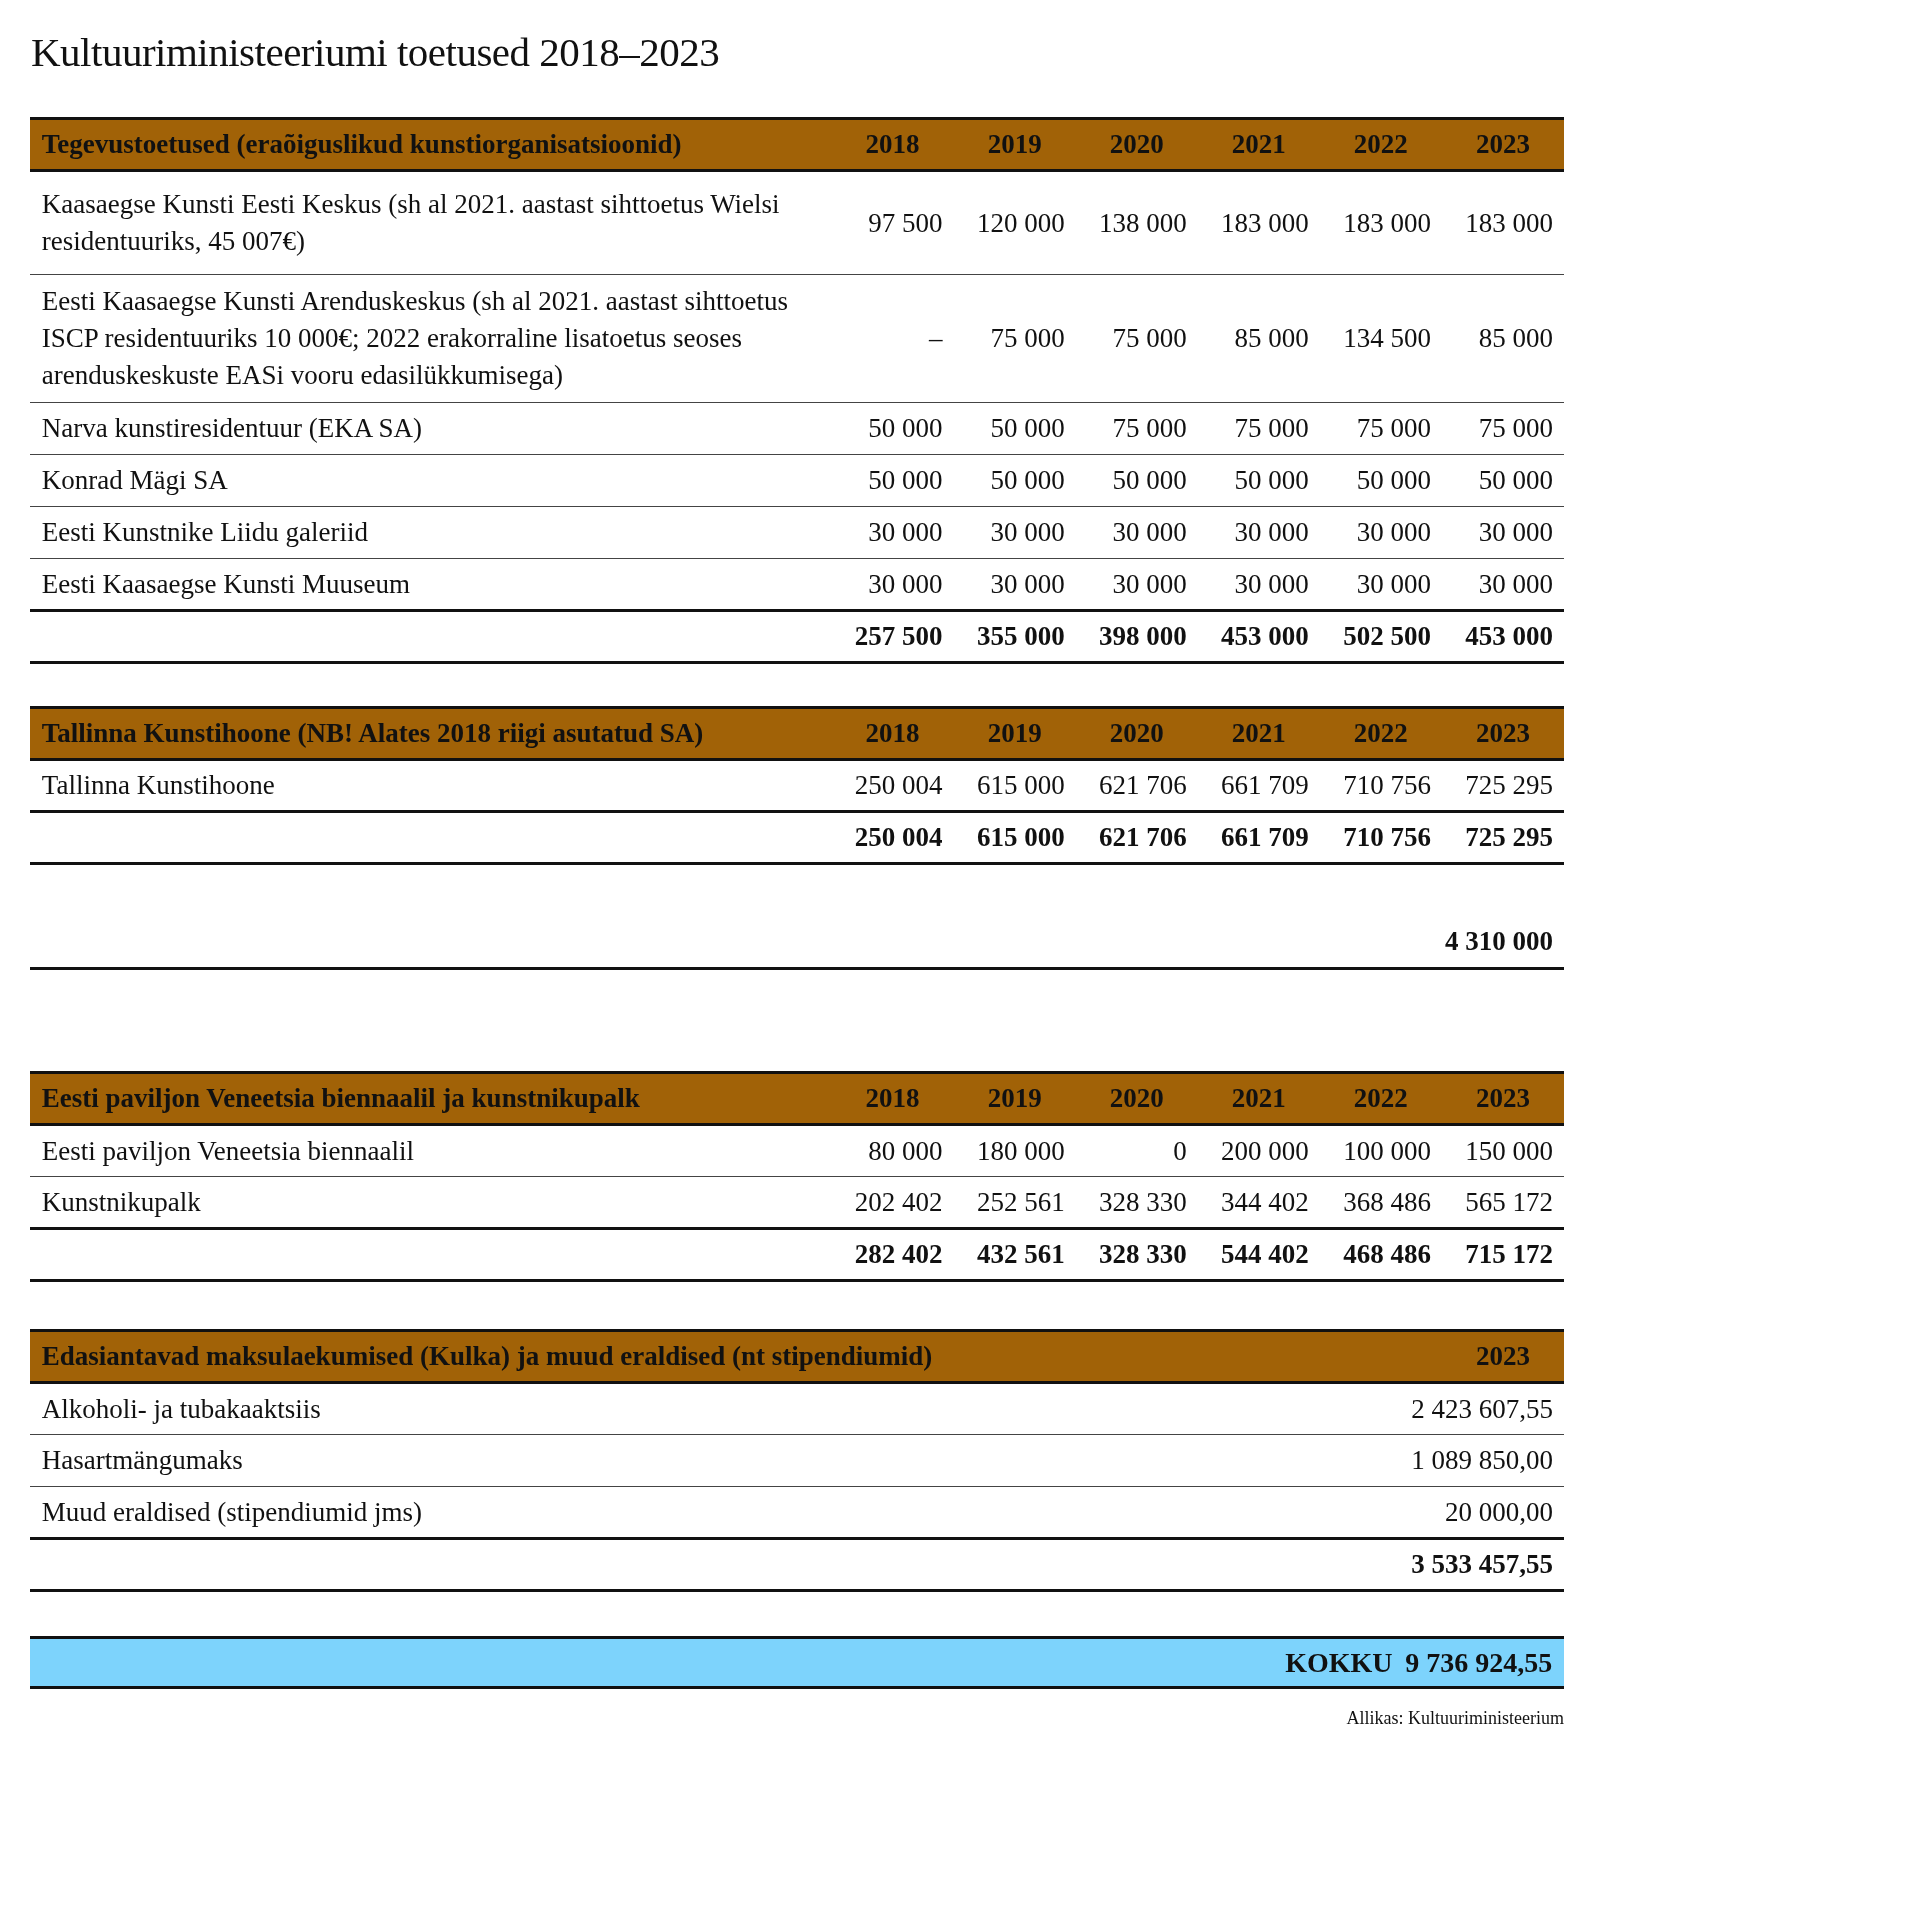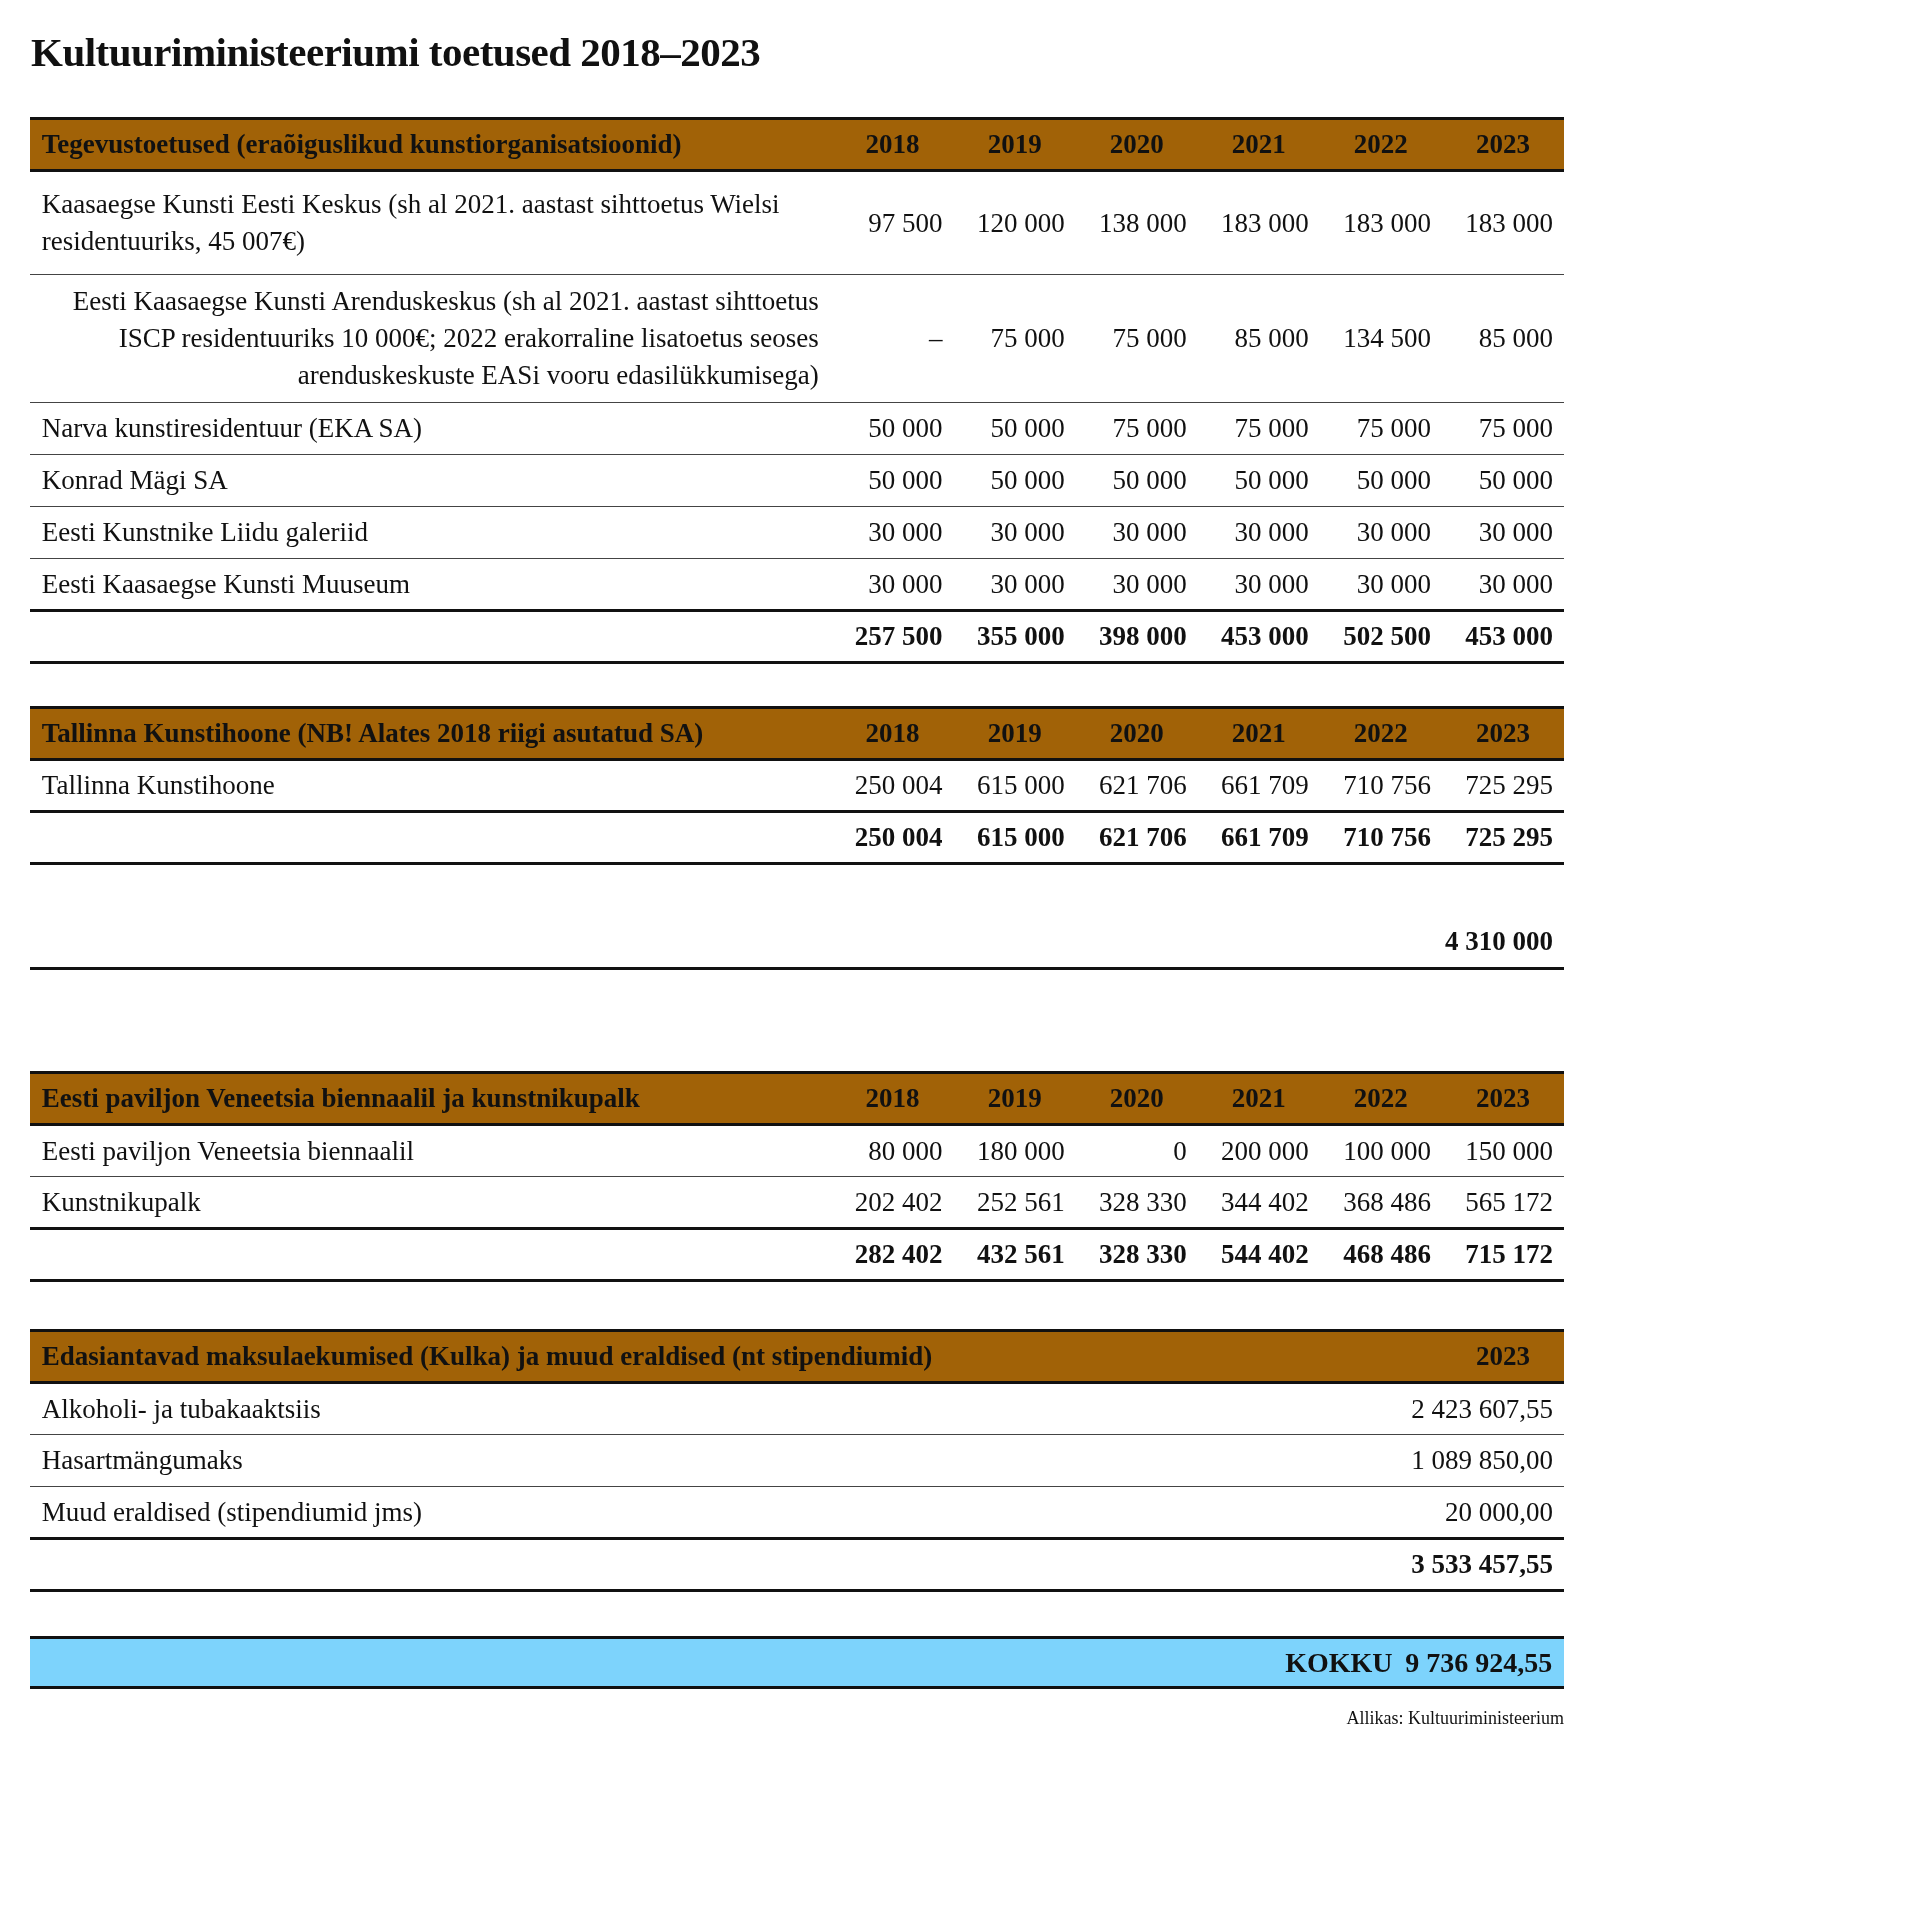--- a/index.html
+++ b/index.html
@@ -2,21 +2,21 @@
 <html style="font-size:14.5px"><head>
 <meta charset="utf-8">
 <style>
   html, body { margin: 0; padding: 0; background: #ffffff; }
   body {
     width: 1923px; height: 1923px; position: relative; overflow: hidden;
     font-family: "Liberation Serif", "DejaVu Serif", serif; color: #111;
   }
   .title {
     position: absolute; left: 31px; top: 27px;
-    font-size: 41px; font-weight: bold; letter-spacing: -0.5px; margin: 0;
+    font-size: 41px; font-weight: normal; letter-spacing: -0.5px; margin: 0;
     line-height: 51px; white-space: nowrap; text-align: center;
   }
   .tbl {
     position: absolute; left: 30px; width: 1534px;
     border-collapse: collapse; table-layout: fixed;
     font-size: 27px;
   }
   .tbl col.label { width: 801px; }
   .tbl col.year { width: 122px; }
   .tbl td, .tbl th {
@@ -77,21 +77,21 @@
   <tr class="row multi" style="height:104px;">
     <td class="lbl" style="padding-right:36px;">Kaasaegse Kunsti Eesti Keskus (sh al 2021. aastast sihttoetus Wielsi residentuuriks, 45 007€)</td>
     <td class="num">97 500</td>
     <td class="num">120 000</td>
     <td class="num">138 000</td>
     <td class="num">183 000</td>
     <td class="num">183 000</td>
     <td class="num">183 000</td>
   </tr>
   <tr class="row multi" style="height:128px;">
-    <td class="lbl" style="padding-right:12.7px;text-align:right;">Eesti Kaasaegse Kunsti Arenduskeskus (sh al 2021. aastast sihttoetus ISCP residentuuriks 10 000€; 2022 erakorraline lisatoetus seoses arenduskeskuste EASi vooru edasilükkumisega)</td>
+    <td class="lbl" style="padding-right:12.7px;">Eesti Kaasaegse Kunsti Arenduskeskus (sh al 2021. aastast sihttoetus ISCP residentuuriks 10 000€; 2022 erakorraline lisatoetus seoses arenduskeskuste EASi vooru edasilükkumisega)</td>
     <td class="num">–</td>
     <td class="num">75 000</td>
     <td class="num">75 000</td>
     <td class="num">85 000</td>
     <td class="num">134 500</td>
     <td class="num">85 000</td>
   </tr>
   <tr class="row">
     <td class="lbl">Narva kunstiresidentuur (EKA SA)</td>
     <td class="num">50 000</td>

